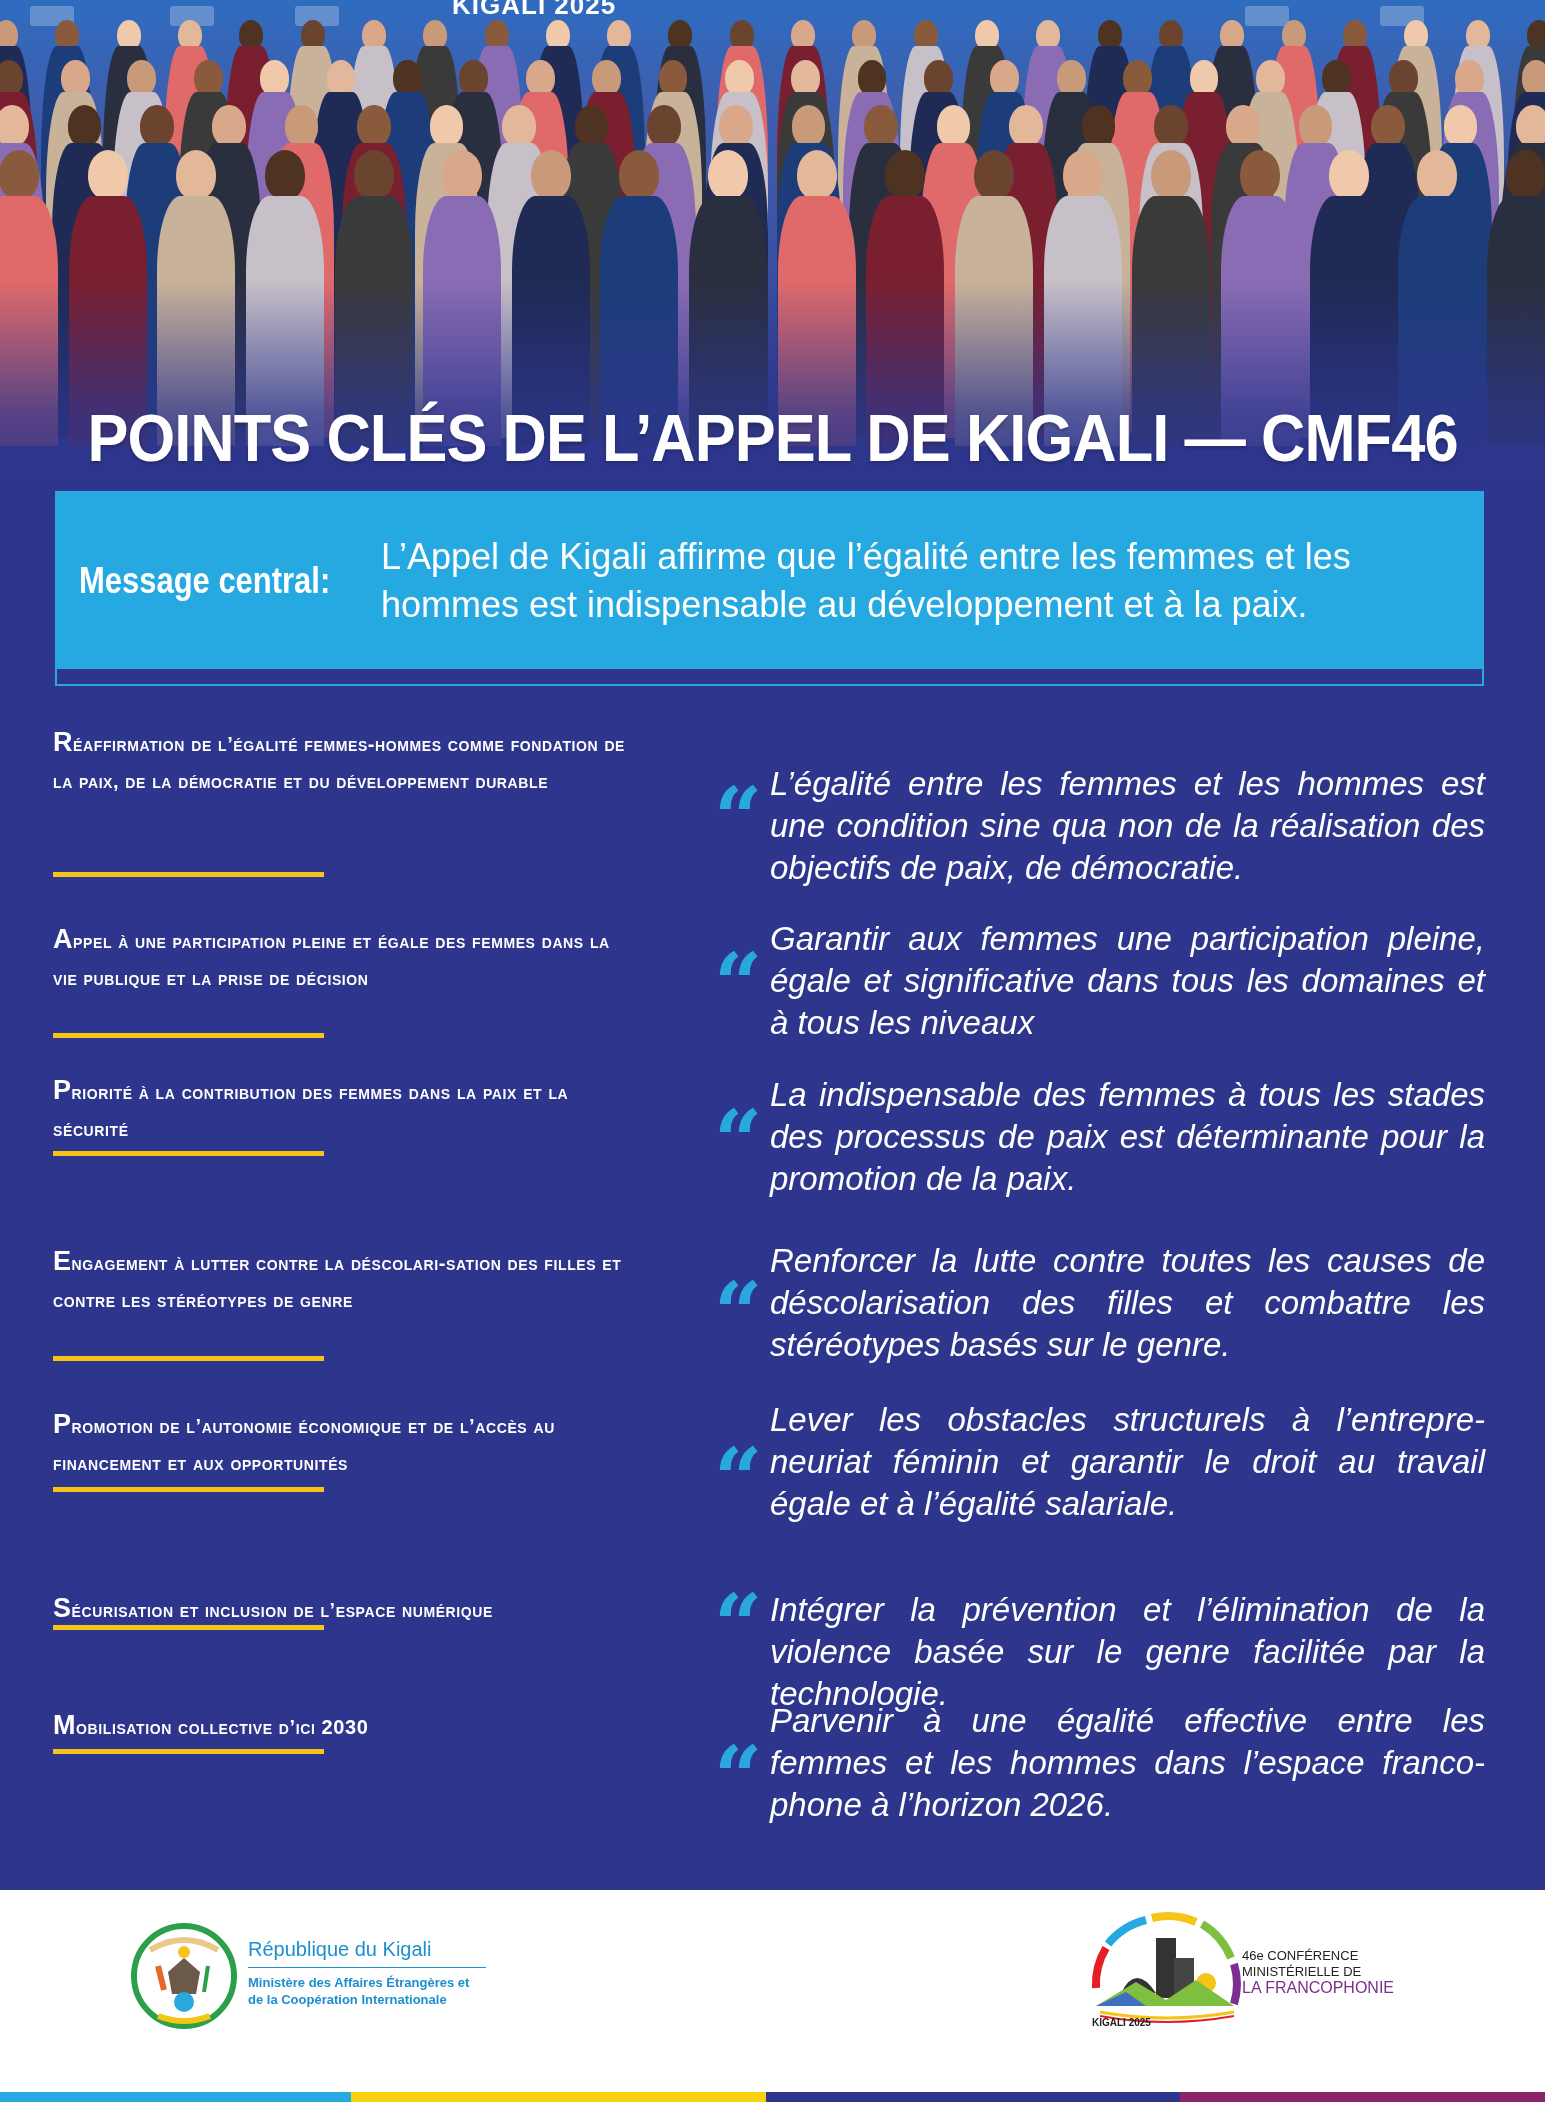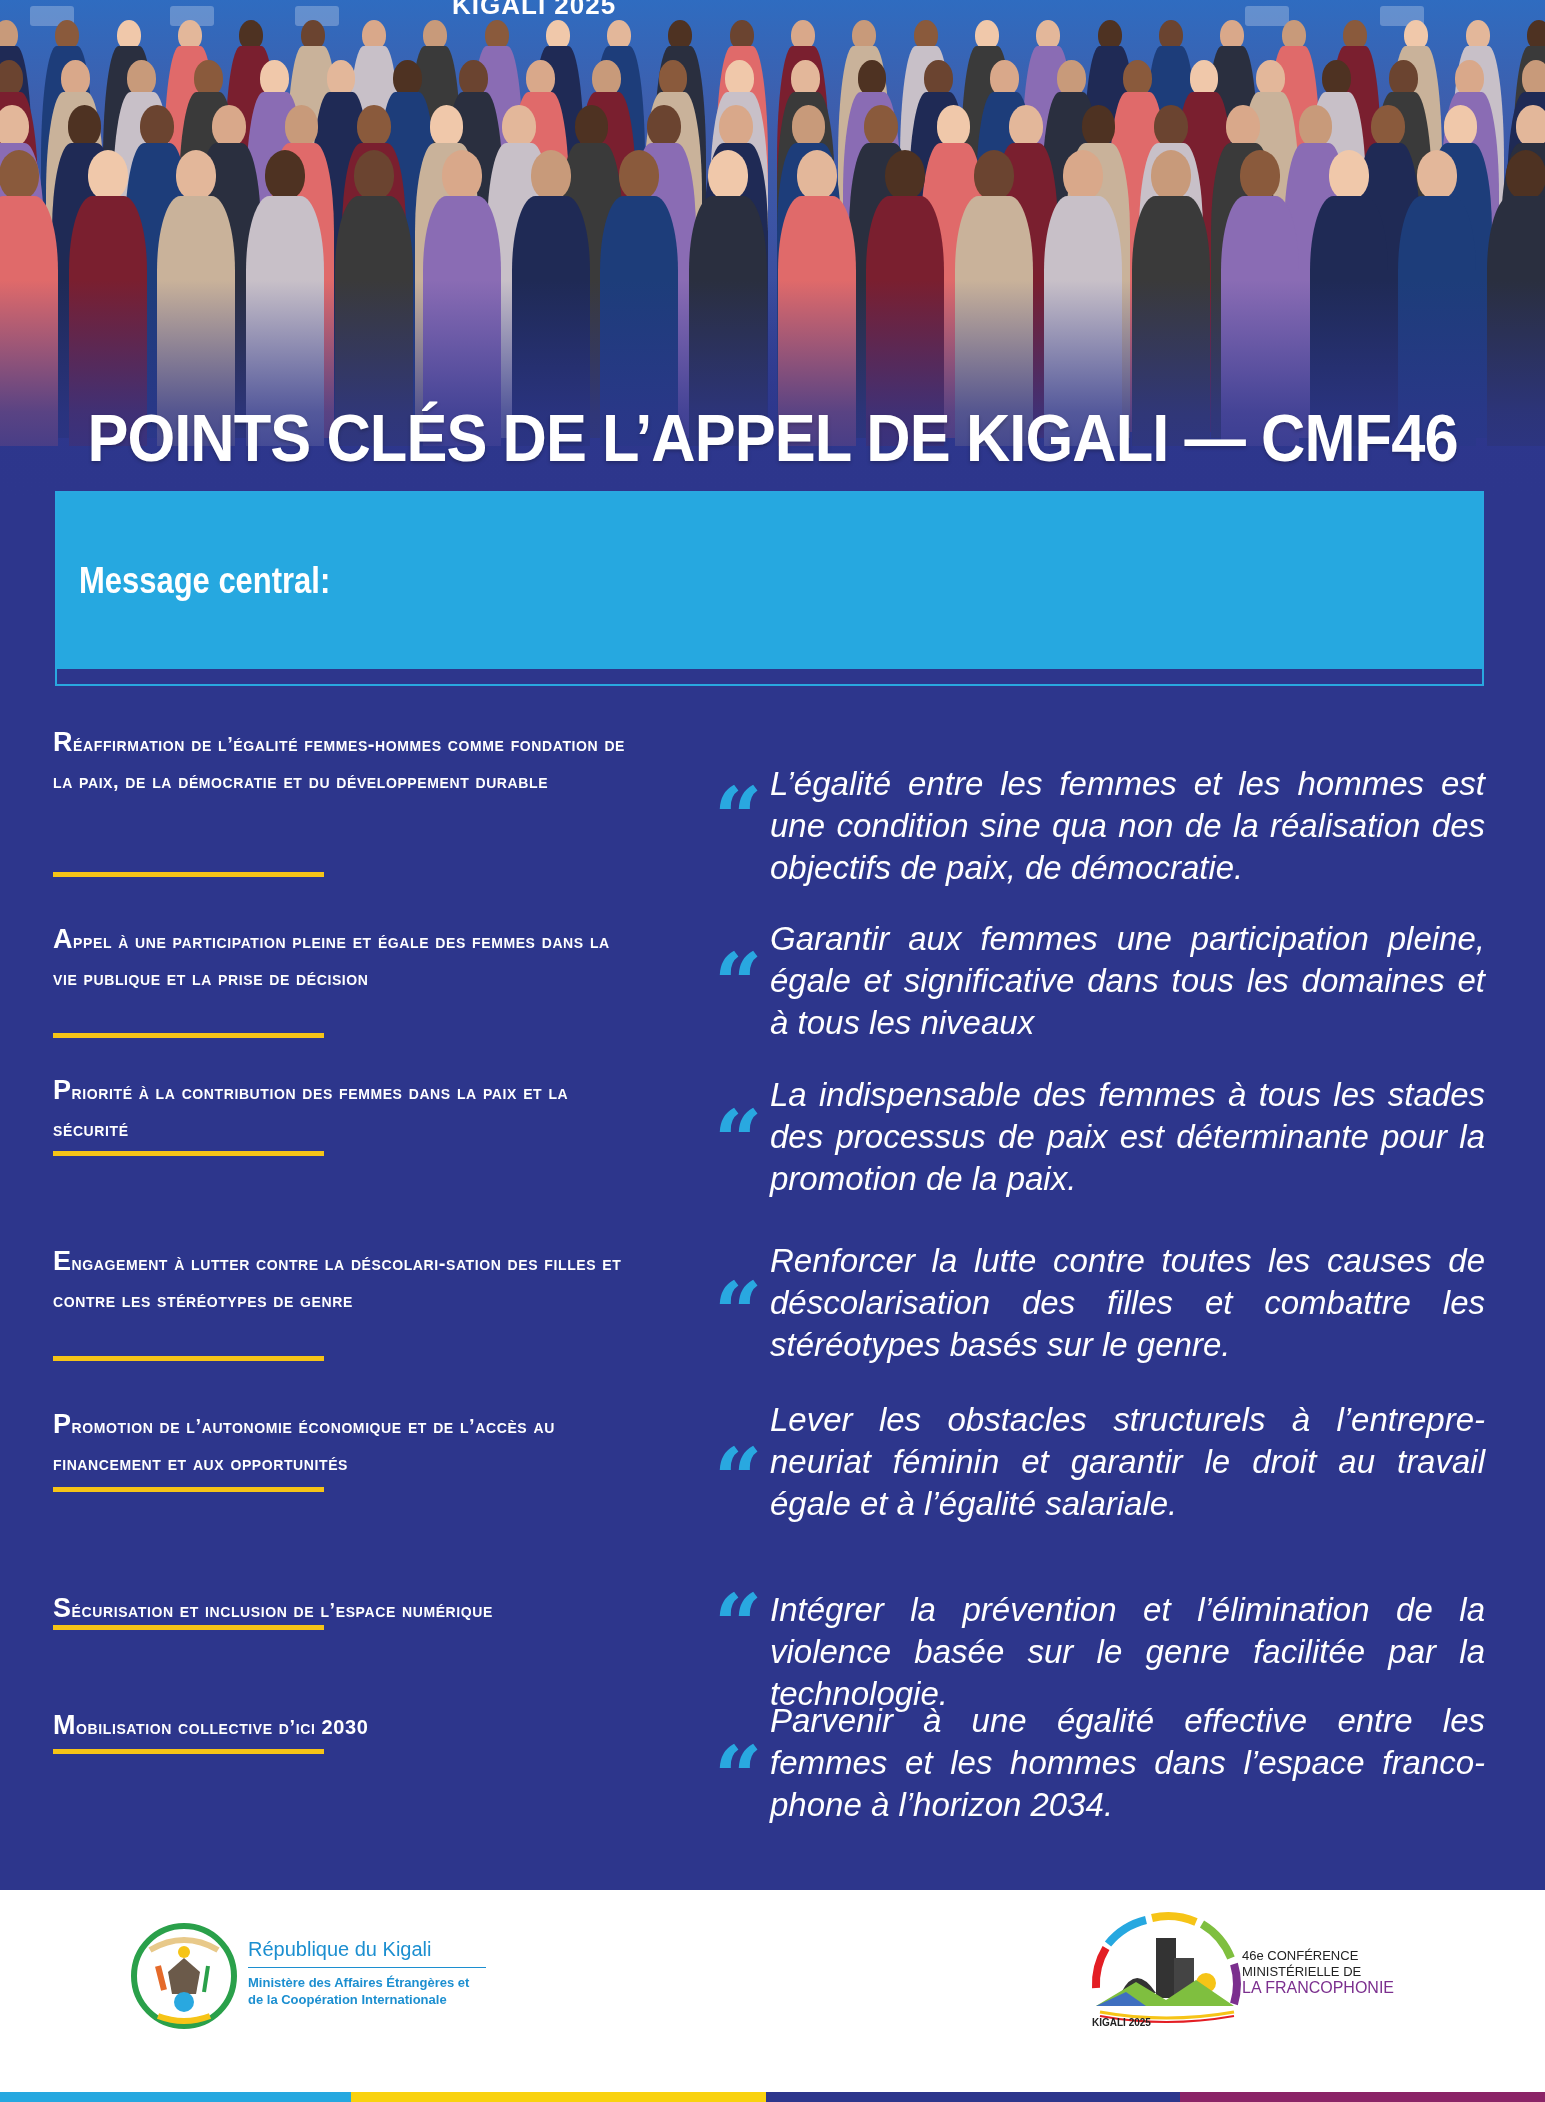--- a/index.html
+++ b/index.html
@@ -469,20 +469,21 @@
   <div class="fade"></div>
 </div>
 
 <div class="title">POINTS CLÉS DE L’APPEL DE KIGALI — CMF46</div>
 
 <div class="main"></div>
 
 <div class="message-box">
   <div class="message-inner">
     <div class="message-label">Message central:</div>
+    <div class="message-text">L’Appel de Kigali affirme que l’égalité entre les femmes et les hommes est indispensable au développement et à la paix.</div>
   </div>
 </div>
 
 <div class="point" style="top:724px"><span class="first">R</span><span>éaffirmation de l’égalité femmes-hommes comme fondation de la paix, de la démocratie et du développement durable</span></div>
 <div class="point-underline" style="top:872px"></div>
 <div class="quote-icon" style="top:776px">“</div>
 <div class="quote" style="top:763px">L’égalité entre les femmes et les hommes est une condition sine qua non de la réalisation des objectifs de paix, de démocratie.</div>
 
 <div class="point" style="top:921px"><span class="first">A</span><span>ppel à une participation pleine et égale des femmes dans la vie publique et la prise de décision</span></div>
 <div class="point-underline" style="top:1033px"></div>
@@ -505,21 +506,21 @@
 <div class="quote" style="top:1399px">Lever les obstacles structurels à l’entrepre-neuriat féminin et garantir le droit au travail égale et à l’égalité salariale.</div>
 
 <div class="point" style="top:1590px"><span class="first">S</span><span>écurisation et inclusion de l’espace numérique</span></div>
 <div class="point-underline" style="top:1625px"></div>
 <div class="quote-icon" style="top:1583px">“</div>
 <div class="quote" style="top:1589px">Intégrer la prévention et l’élimination de la violence basée sur le genre facilitée par la technologie.</div>
 
 <div class="point" style="top:1707px"><span class="first">M</span><span>obilisation collective d’ici 2030</span></div>
 <div class="point-underline" style="top:1749px"></div>
 <div class="quote-icon" style="top:1735px">“</div>
-<div class="quote" style="top:1700px">Parvenir à une égalité effective entre les femmes et les hommes dans l’espace franco-phone à l’horizon 2034.</div>
+<div class="quote" style="top:1700px">Parvenir à une égalité effective entre les femmes et les hommes dans l’espace franco-phone à l’horizon 2026.</div>
 
 <div class="footer">
   <svg class="rw-emblem" viewBox="0 0 112 112">
     <circle cx="56" cy="56" r="50" fill="none" stroke="#2aa04a" stroke-width="6"></circle>
     <path d="M22 30 Q56 10 90 30" fill="none" stroke="#e8c98a" stroke-width="6"></path>
     <circle cx="56" cy="32" r="6" fill="#f6c417"></circle>
     <path d="M40 52 L56 38 L72 52 L68 74 L44 74 Z" fill="#6b5a4a"></path>
     <circle cx="56" cy="82" r="10" fill="#29a8e0"></circle>
     <path d="M30 46 L36 70" stroke="#e56a2a" stroke-width="6"></path>
     <path d="M80 46 L76 72" stroke="#2aa04a" stroke-width="4"></path>

